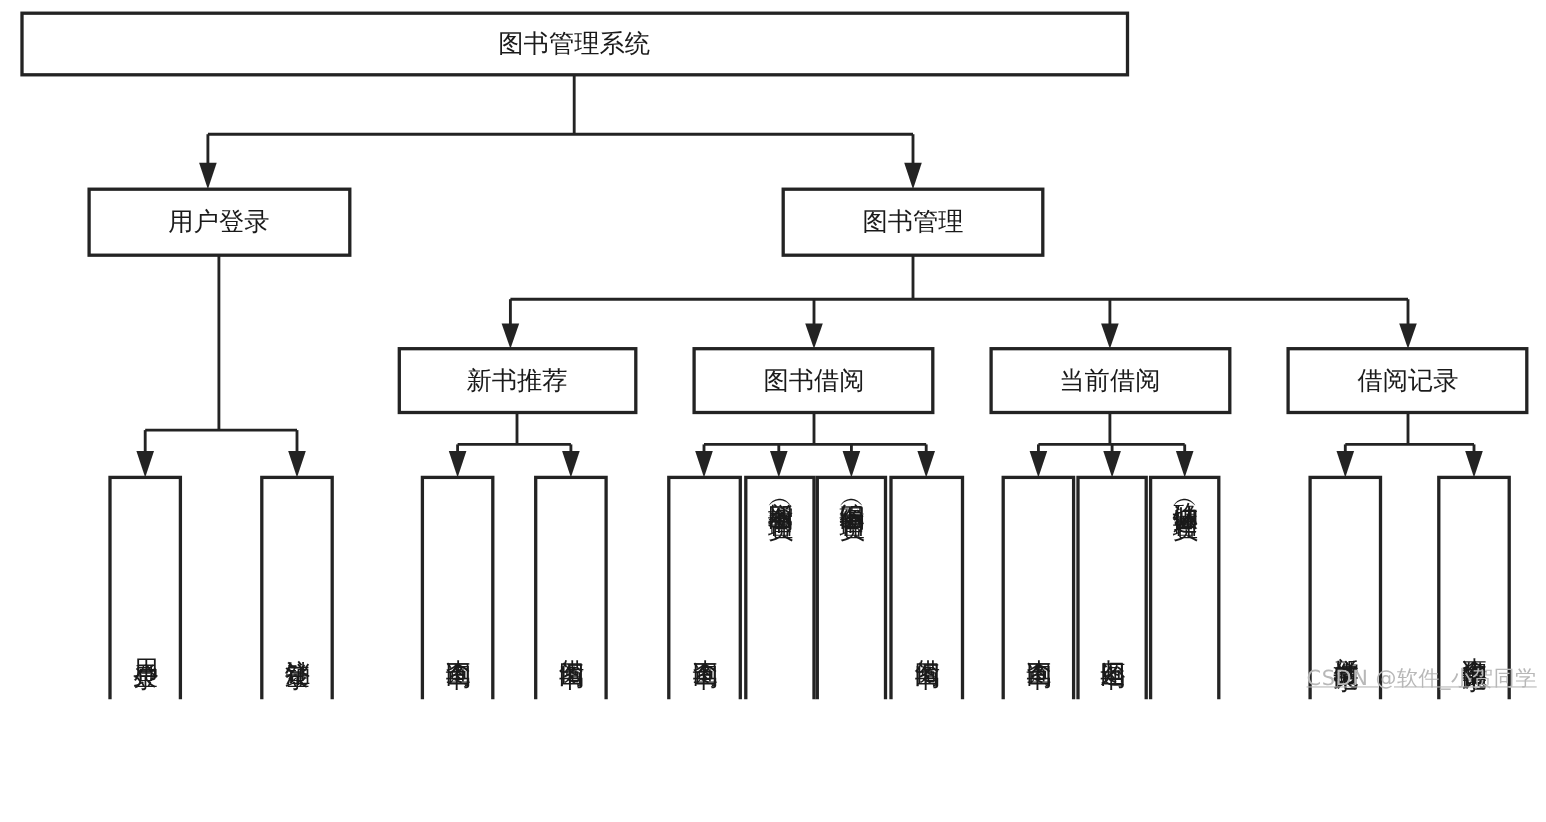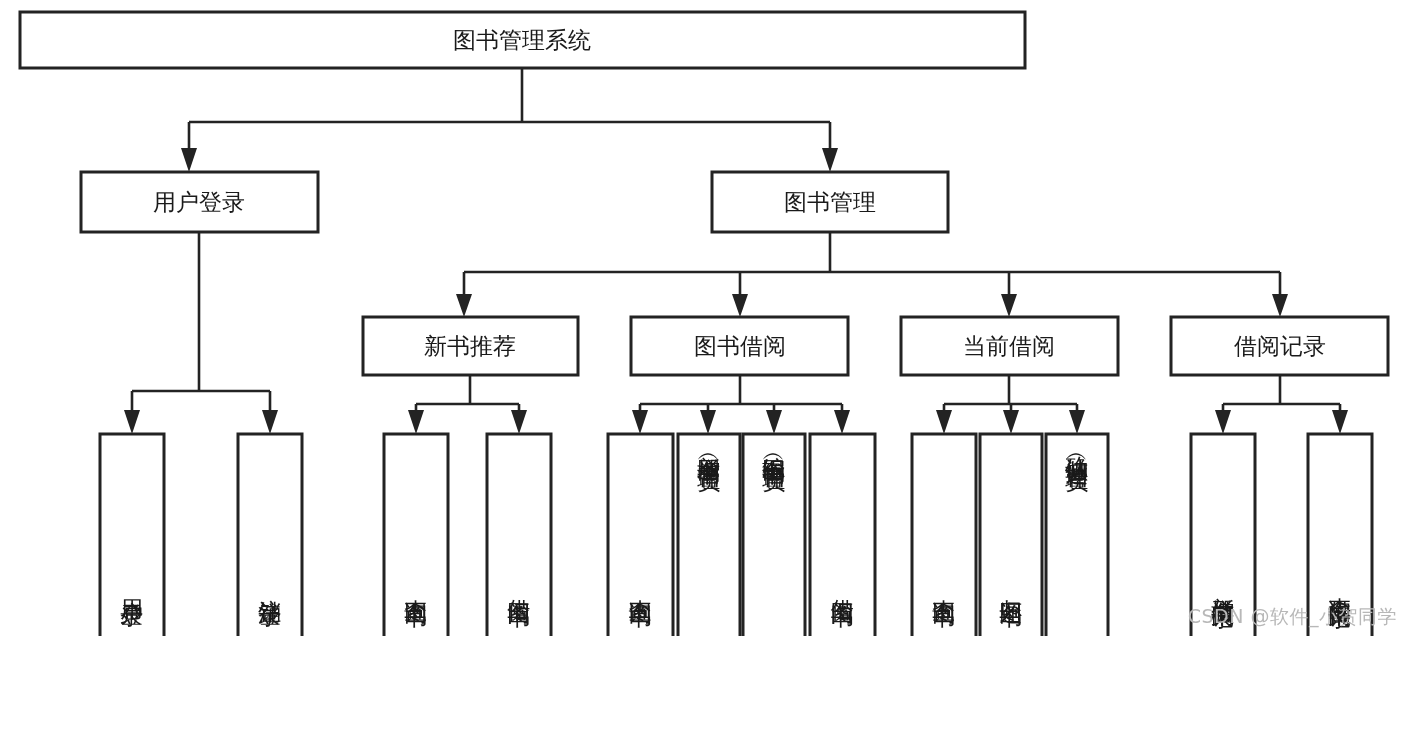--- a/index.html
+++ b/index.html
@@ -67,20 +67,21 @@
   .watermark {
     position: absolute;
     right: 8px;
     bottom: 6px;
     font-family: "DejaVu Sans", "Liberation Sans", sans-serif;
     font-size: 19px;
     color: #b8b8b8;
     letter-spacing: 0.5px;
     pointer-events: none;
     white-space: nowrap;
+    text-decoration: underline;
   }
 </style>
 </head>
 <body>
 
 <div id="diagram-root">
 
   <svg class="flow" viewBox="0 0 1405 747" xmlns="http://www.w3.org/2000/svg">
     <defs></defs>
 

